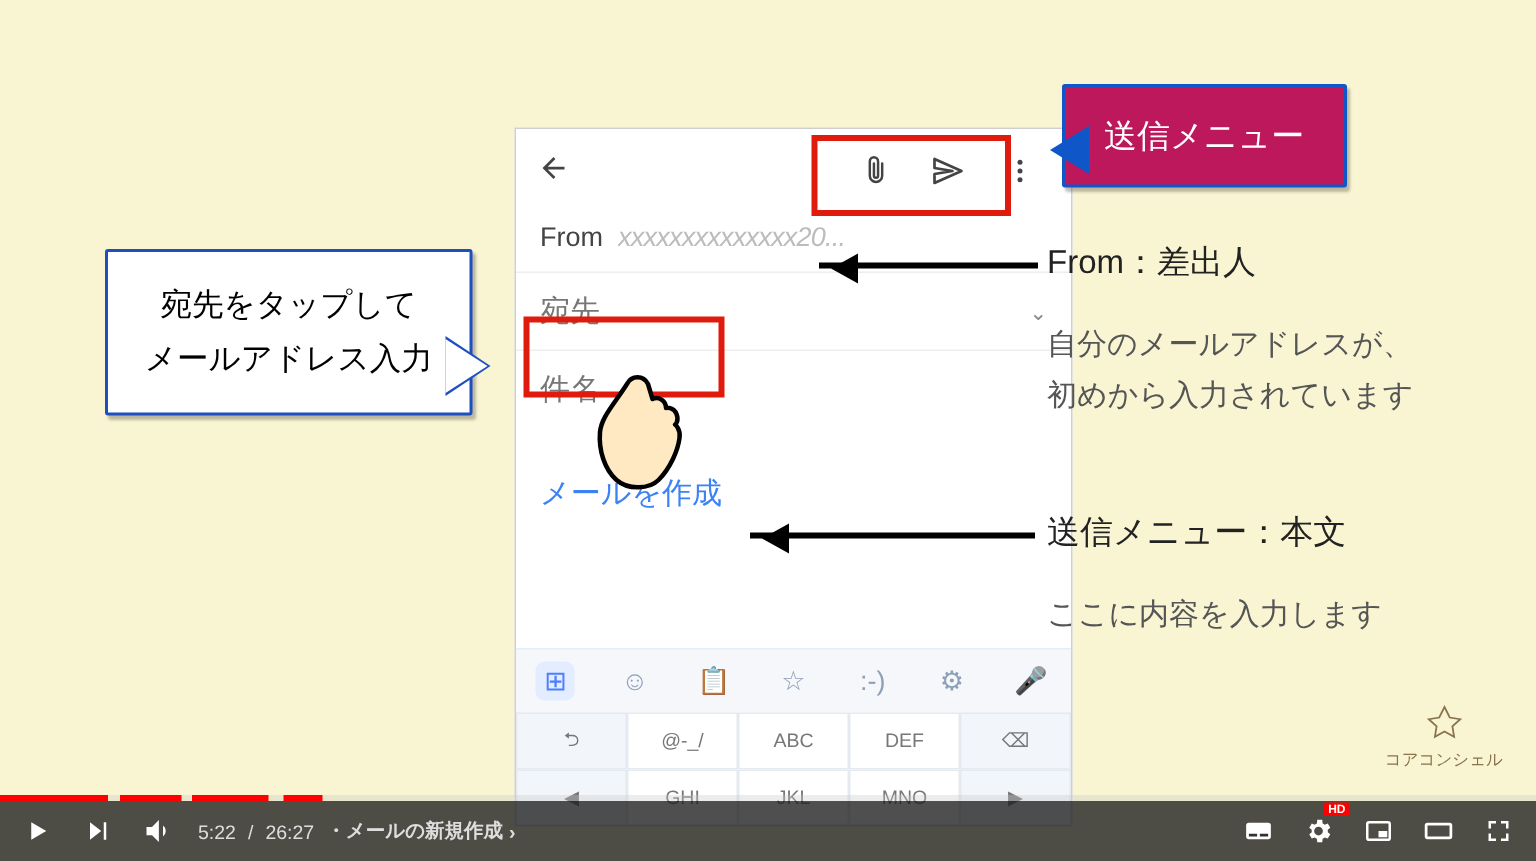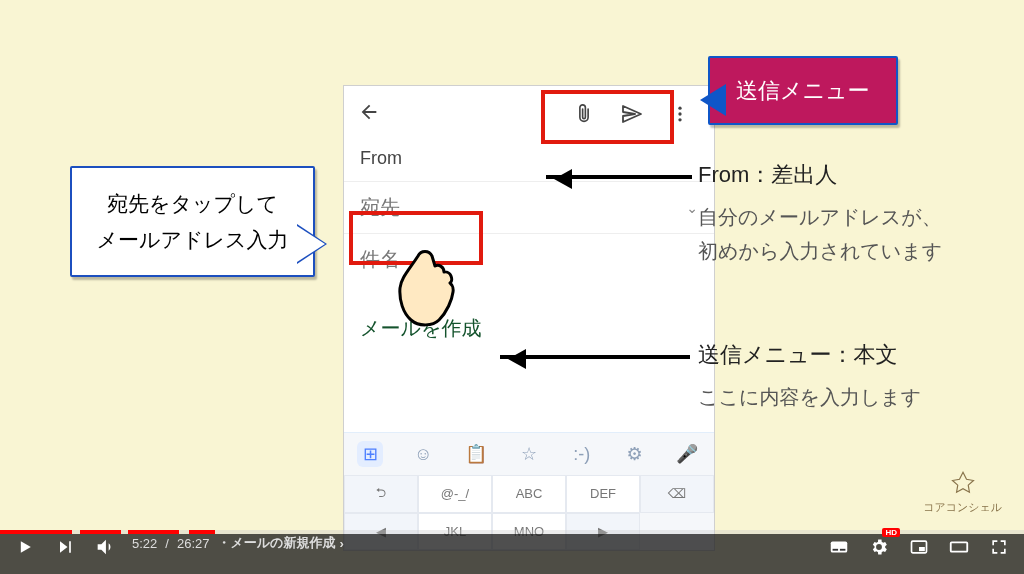--- a/index.html
+++ b/index.html
@@ -31,21 +31,21 @@
   gap: 8px;
 }
 .back-arrow { font-size: 26px; color: #444; }
 .top-spacer { flex: 1; }
 .icon-btn { width: 40px; height: 40px; display:flex; align-items:center; justify-content:center; font-size:22px; color:#444; }
 .from-row { padding: 6px 16px 12px; display:flex; align-items:center; font-size:18px; color:#444; gap:10px; }
 .from-val { color:#bcbcbc; letter-spacing:-.5px; font-style:italic; flex:1; overflow:hidden; white-space:nowrap; }
 .row { padding: 12px 16px; border-top: 1px solid #eee; display:flex; align-items:center; font-size:20px; color:#777; }
 .row.atesaki { justify-content: space-between; }
 .chev { font-size:14px; color:#888; }
-.body-row { padding: 30px 16px; color:#14532d; font-size:20px; }
+.body-row { padding: 30px 16px; color:#3b82f6; font-size:20px; }
 .keyboard {
   position:absolute; bottom:0; left:0; right:0; height:118px;
   background:#f5f7fa; border-top:1px solid #e2eefb;
   display:grid; grid-template-rows: 42px 1fr 1fr; font-size:11px; color:#777;
 }
 .kb-toolbar { display:flex; align-items:center; justify-content:space-around; }
 .kb-toolbar .kbt { width:26px;height:26px;display:flex;align-items:center;justify-content:center;font-size:18px;color:#8ea0b8; }
 .kb-toolbar .kbt.active{ color:#4d7fff; background:#e3edff; border-radius:6px; }
 .kb-row { display:grid; grid-template-columns:repeat(5,1fr); }
 .kb-row .key { display:flex;align-items:center;justify-content:center;border:0.5px solid #e5e9f0;background:#fff;font-size:13px; }
@@ -72,21 +72,21 @@
 .callout.left::before{
   content:"";position:absolute;right:-34px;top:56px;border:20px solid transparent;border-left:30px solid #1c4fbf;
 }
 .callout.blue{ background:#be185d;border-color:#0f56c8;color:#fff;padding:14px 26px;font-size:22px; left:708px; top:56px; }
 .callout.blue::after{
   left:-26px; top:26px; border:16px solid transparent; border-right:26px solid #0f56c8;
 }
 
 
 .anno { position:absolute; left:698px; font-size:22px; font-weight:normal; color:#222; }
-.anno.sub { font-weight:normal; font-size:20px; color:#555; line-height:1.7; }
+.anno.sub { font-weight:normal; font-size:20px; color:#555; line-height:1.7;margin-top:13px; }
 .anno.from-title{ top:160px; }
 .anno.from-sub{ top:200px; }
 .anno.body-title{ top:340px; }
 .anno.body-sub{ top:380px; }
 
 
 .arrow { position:absolute; height:0; border-top:4px solid #000; }
 .arrow::before{
   content:""; position:absolute; left:-2px; top:-10px;
   border:10px solid transparent; border-right:18px solid #000;
@@ -98,21 +98,21 @@
 .finger { position:absolute; left:394px; top:248px; width:66px; height:80px; }
 
 
 .logo { position:absolute; right:22px; bottom:60px; font-size:11px; color:#88734a; text-align:center; line-height:1.2; }
 
 
 .progress-track{ position:absolute; left:0; right:0; bottom:40px; height:4px; background:rgba(200,200,200,.35); }
 .seg{position:absolute;height:100%;background:#ff0000;}
 .controlbar {
   position:absolute; left:0; right:0; bottom:0; height:40px;
-  background:rgba(30,30,30,.78); display:flex; align-items:flex-start;
+  background:rgba(30,30,30,.78); display:flex; align-items:center;
   color:#eee; font-size:14px; padding:0 12px; gap:14px;
 }
 .cb-icon{ width:26px;height:26px;display:flex;align-items:center;justify-content:center;font-size:18px; }
 .cb-spacer{ flex:1; }
 .time-chapter{ font-size:13px; color:#ddd; display:flex; align-items:center; gap:8px; }
 .chapter-name{ display:flex;align-items:center;gap:4px; font-weight:bold;}
 .hd-badge{ position:relative; }
 .hd-badge::after{
   content:"HD"; position:absolute; top:-6px; right:-8px;
   background:#ff0000;color:#fff;font-size:8px;font-weight:bold;
@@ -143,20 +143,21 @@
     <div class="icon-btn">
       <svg width="20" height="20" viewBox="0 0 24 24">
           <circle cx="12" cy="5" r="2" fill="#444"></circle>
           <circle cx="12" cy="12" r="2" fill="#444"></circle>
           <circle cx="12" cy="19" r="2" fill="#444"></circle>
         </svg>
     </div>
   </div>
   <div class="from-row">
     <span>From</span>
+    <span class="from-val">xxxxxxxxxxxxxx20...</span>
   </div>
   <div class="row atesaki">
     <span>宛先</span>
     <span class="chev">⌄</span>
   </div>
   <div class="row">
     <span>件名</span>
   </div>
   <div class="body-row">
     <span>メールを作成</span>
@@ -173,20 +174,21 @@
     </div>
     <div class="kb-row">
       <div class="key alt">⮌</div>
       <div class="key">@-_/</div>
       <div class="key">ABC</div>
       <div class="key">DEF</div>
       <div class="key alt">⌫</div>
     </div>
     <div class="kb-row">
       <div class="key alt">◀</div>
+      <div class="key">GHI</div>
       <div class="key">JKL</div>
       <div class="key">MNO</div>
       <div class="key alt">▶</div>
     </div>
   </div>
 </div>
 
 <div class="redbox menu"></div>
 <div class="redbox atesaki"></div>
 

